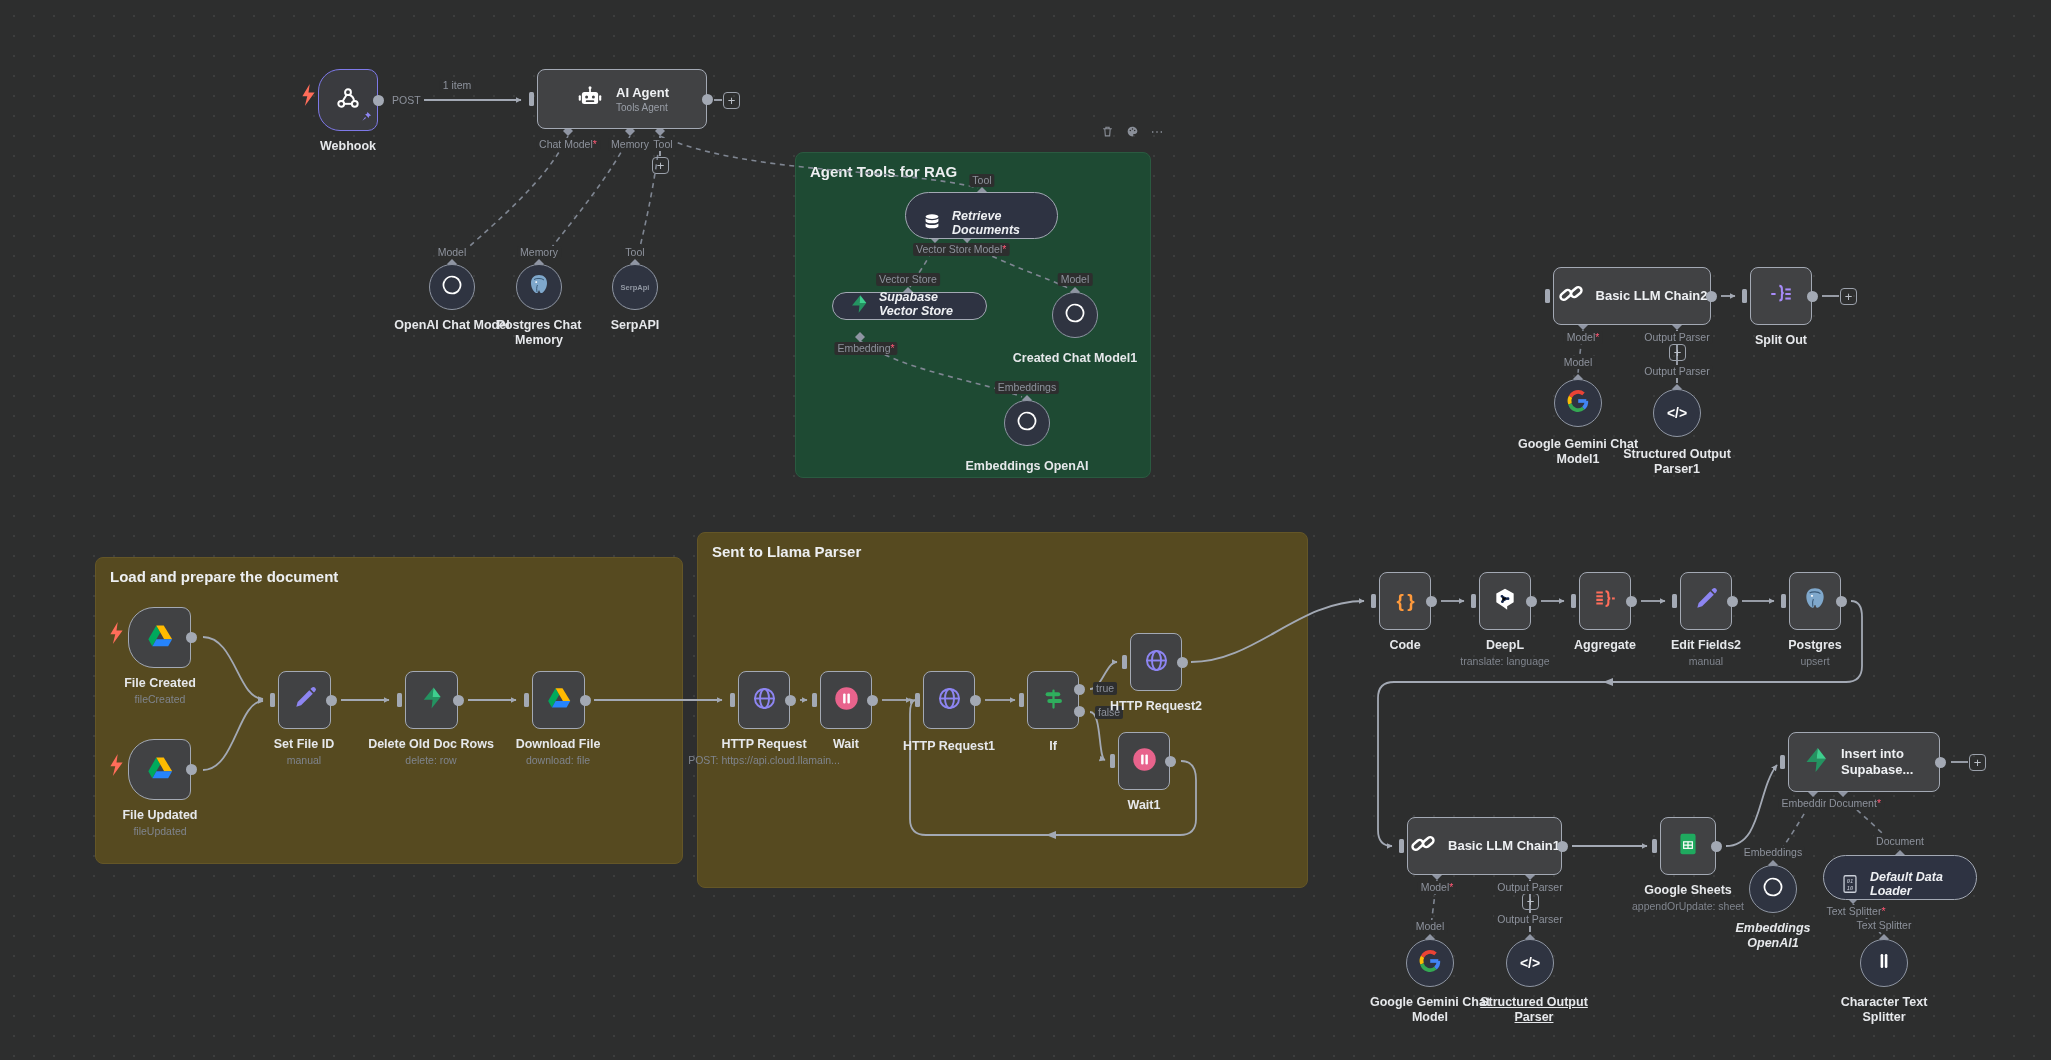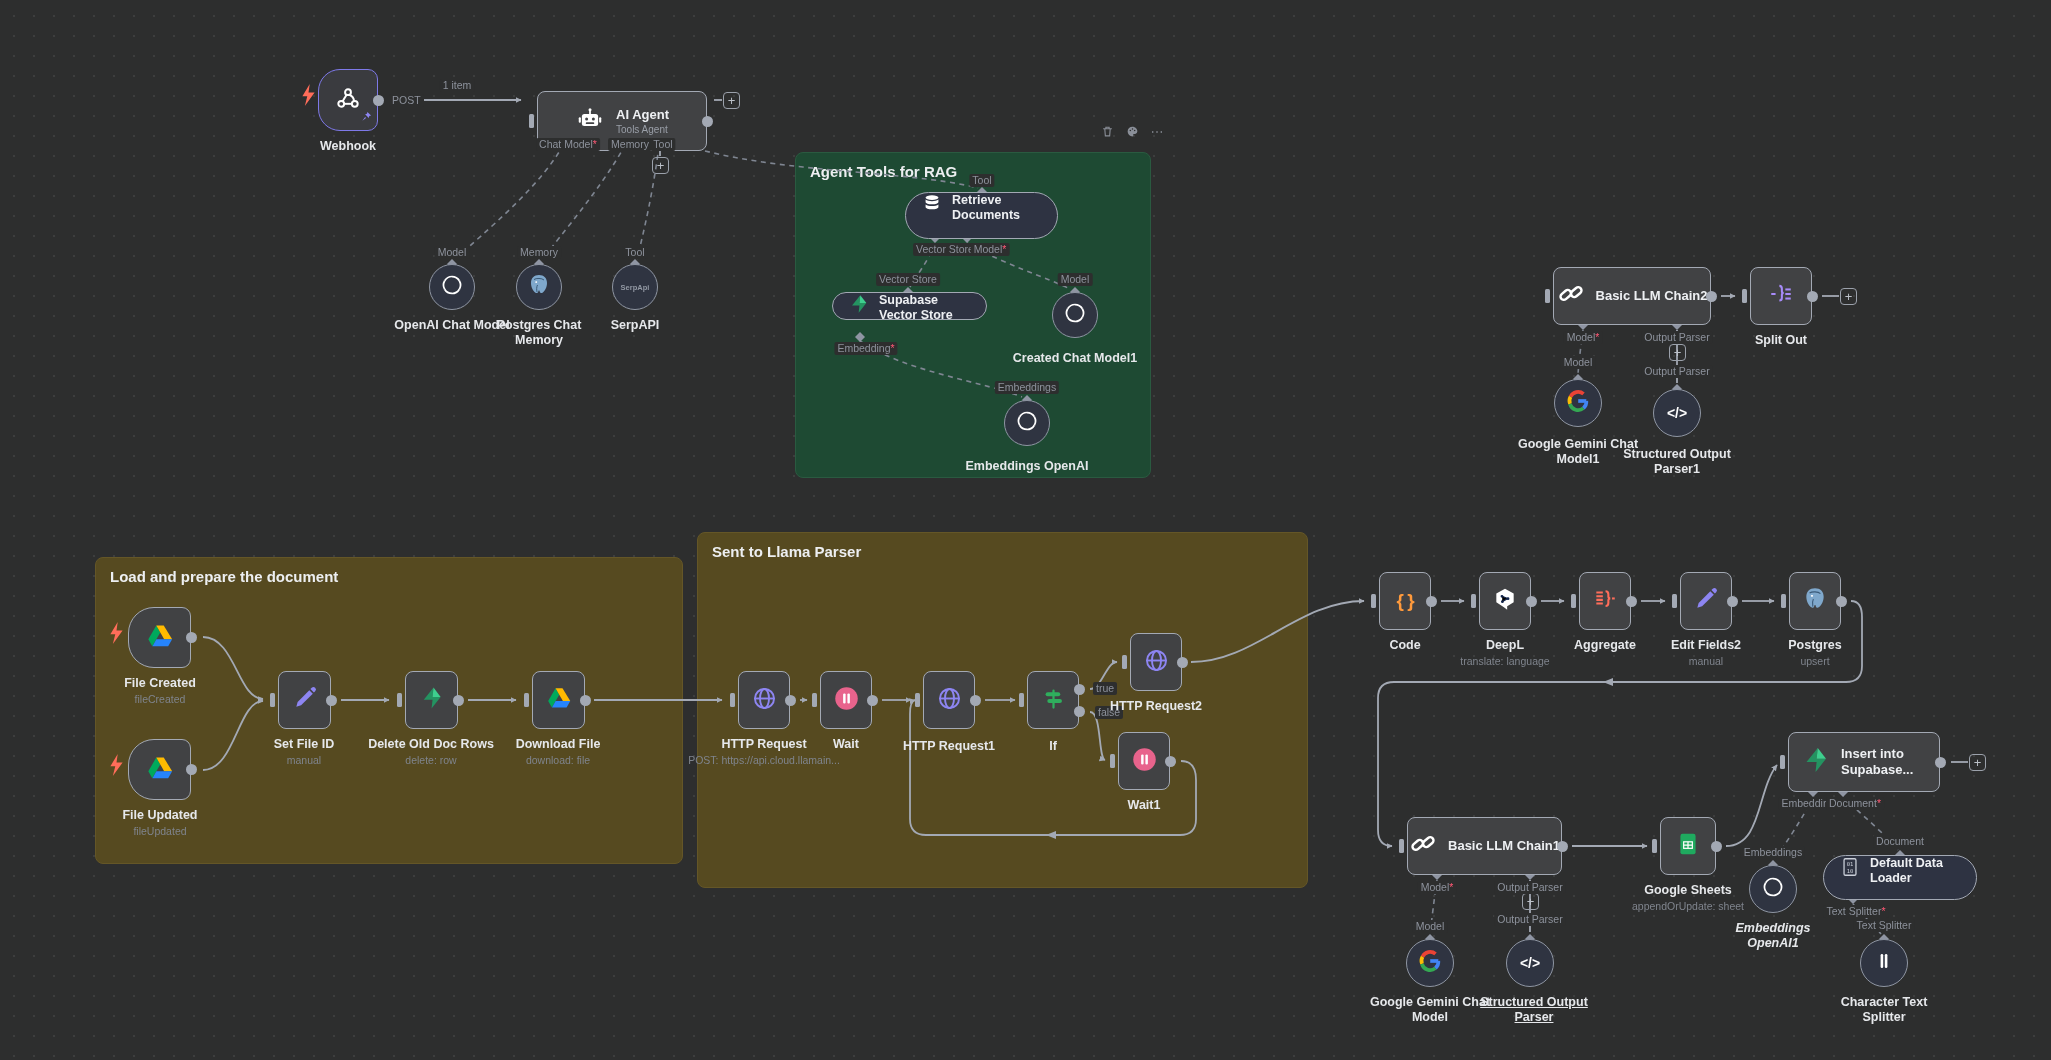--- a/index.html
+++ b/index.html
@@ -16,21 +16,21 @@
   .wire{fill:none;stroke:#a3a9b4;stroke-width:1.8;}
   .dash{fill:none;stroke:#7f8692;stroke-width:1.6;stroke-dasharray:5 4.5;}
   .dia{fill:#8f95a3;stroke:none;}
   .node{position:absolute;z-index:2;background:#414244;border:1.8px solid #a3a9b4;border-radius:8px;
     box-sizing:border-box;display:flex;align-items:center;justify-content:center;}
   .trigger{border-radius:26px 9px 9px 26px;}
   .webhook-node{background:#3a3b3f;border-color:#7e79e8;border-radius:22px 10px 10px 22px;}
   .circle{position:absolute;z-index:2;background:#2f3441;border:1.8px solid #8f96a3;border-radius:50%;
     box-sizing:border-box;display:flex;align-items:center;justify-content:center;}
   .pill{position:absolute;z-index:2;background:#2e3342;border:1.8px solid #a3a9b4;border-radius:24px;
-    box-sizing:border-box;display:flex;align-items:flex-start;gap:9px;padding:0 15px;}
+    box-sizing:border-box;display:flex;align-items:flex-end;gap:9px;padding:0 15px;font-style:italic;}
   .ptitle{color:#eef0f3;font-weight:700;font-size:12.5px;line-height:1.18;}
   .ntitle-in{color:#eef0f3;font-weight:700;font-size:13px;line-height:1.2;}
   .nsub-in{color:#9a9fa8;font-size:10px;font-weight:400;margin-top:1px;}
   .nlabel{position:absolute;z-index:3;text-align:center;color:#e6e8eb;font-size:12.5px;font-weight:700;line-height:1.18;transform:translateX(-50%);white-space:pre-line;}
   .nsub{color:#7f848d;font-size:10.5px;font-weight:400;margin-top:2px;}
   .chip{position:absolute;z-index:3;background:#2d2e2e;color:#8d929c;font-size:10.5px;line-height:13px;
     padding:0 3px;border-radius:2px;white-space:nowrap;transform:translateX(-50%);}
   .chipL{transform:none;}
   .req{color:#ff5874;}
   .plusbox{position:absolute;z-index:2;width:17px;height:17px;border:1.8px solid #9ba1ab;border-radius:4px;
@@ -177,21 +177,21 @@
       <svg width="11" height="11" viewBox="0 0 24 24" fill="#8d85f2">
           <path d="M14 2l8 8-4 1-1 4-8-8 4-1zM9 13 3 21l8-6z"></path>
         </svg>
     </span>
     <span class="out"></span>
   </div>
   <div class="chip chipL" style="left:389px;top:94px;">POST</div>
   <div class="chip" style="left:457px;top:79px;">1 item</div>
   <div class="nlabel" style="left:348px;top:139px;">Webhook</div>
 
-  <div class="node" style="left:537px;top:69px;width:170px;height:60px;gap:11px;margin-top:22px;">
+  <div class="node" style="left:537px;top:69px;width:170px;height:60px;gap:11px;">
     <span>
       <svg width="30" height="30" viewBox="0 0 24 24">
         <rect x="5.5" y="8" width="13" height="9.5" rx="2" fill="#fff"></rect>
         <rect x="3" y="10.5" width="1.7" height="4.5" rx="0.8" fill="#fff"></rect>
         <rect x="19.3" y="10.5" width="1.7" height="4.5" rx="0.8" fill="#fff"></rect>
         <path d="M12 8V5.5" stroke="#fff" stroke-width="1.4"></path>
           <circle cx="12" cy="4.5" r="1.2" fill="#fff"></circle>
         <circle cx="9.3" cy="12" r="1.2" fill="#414244"></circle>
           <circle cx="14.7" cy="12" r="1.2" fill="#414244"></circle>
         <rect x="8.6" y="14.6" width="6.8" height="1.4" rx="0.7" fill="#414244"></rect>

